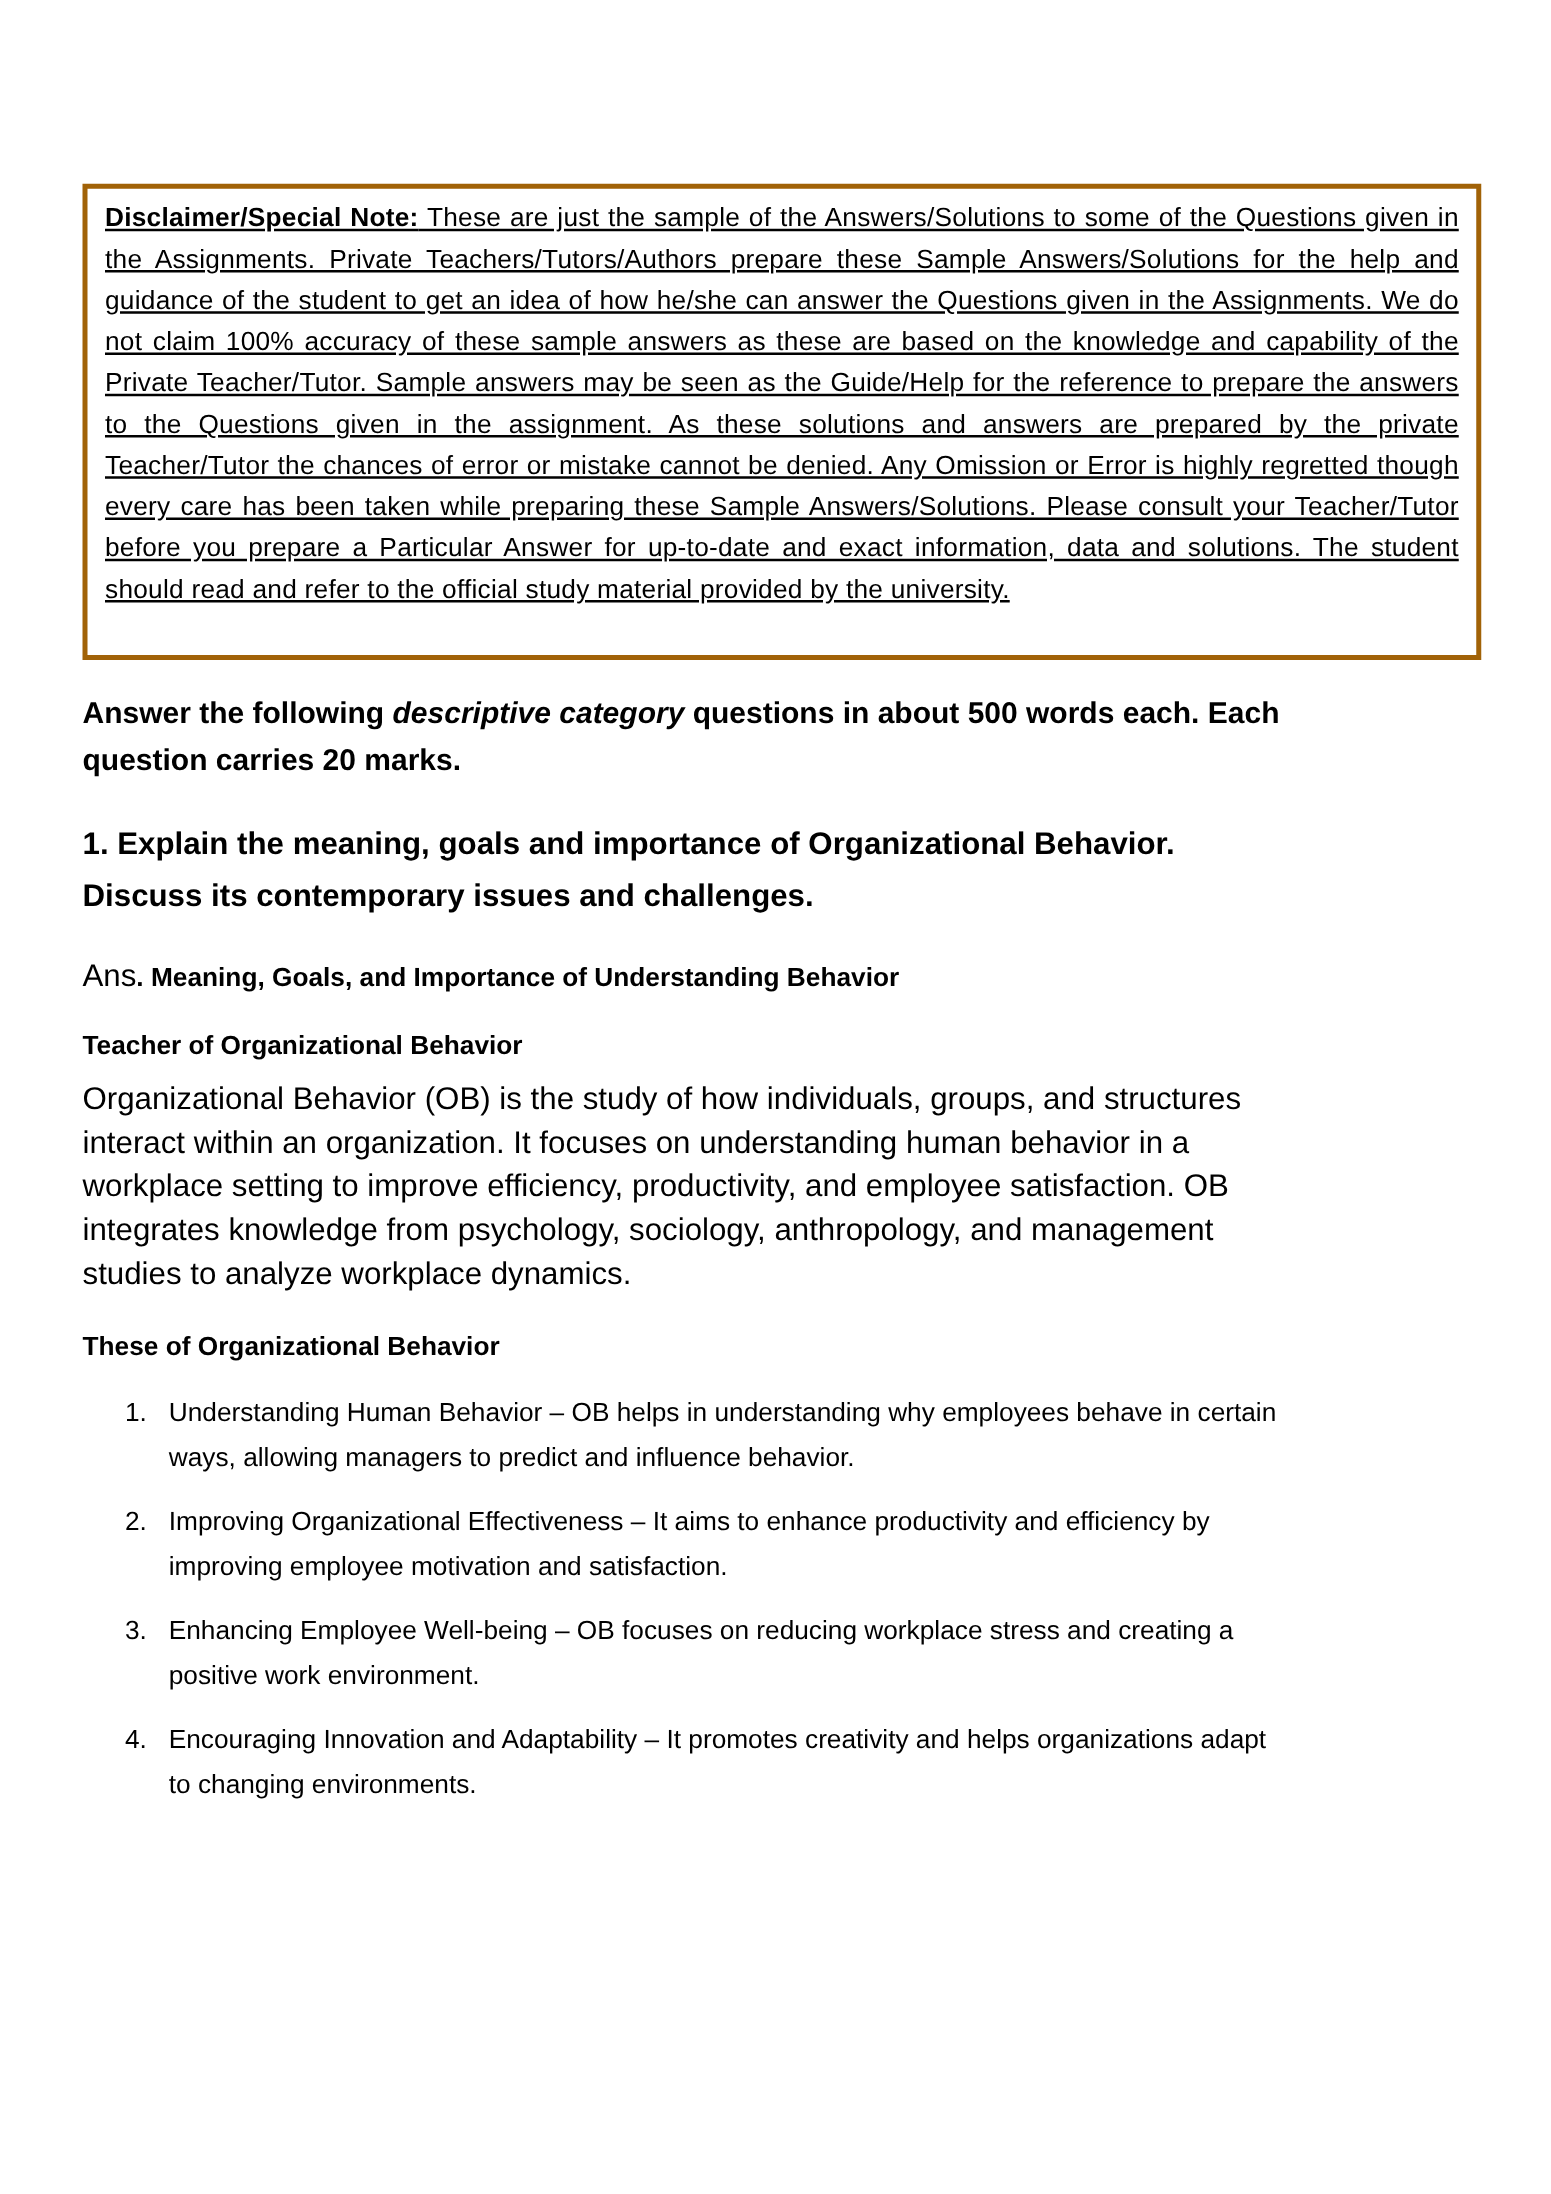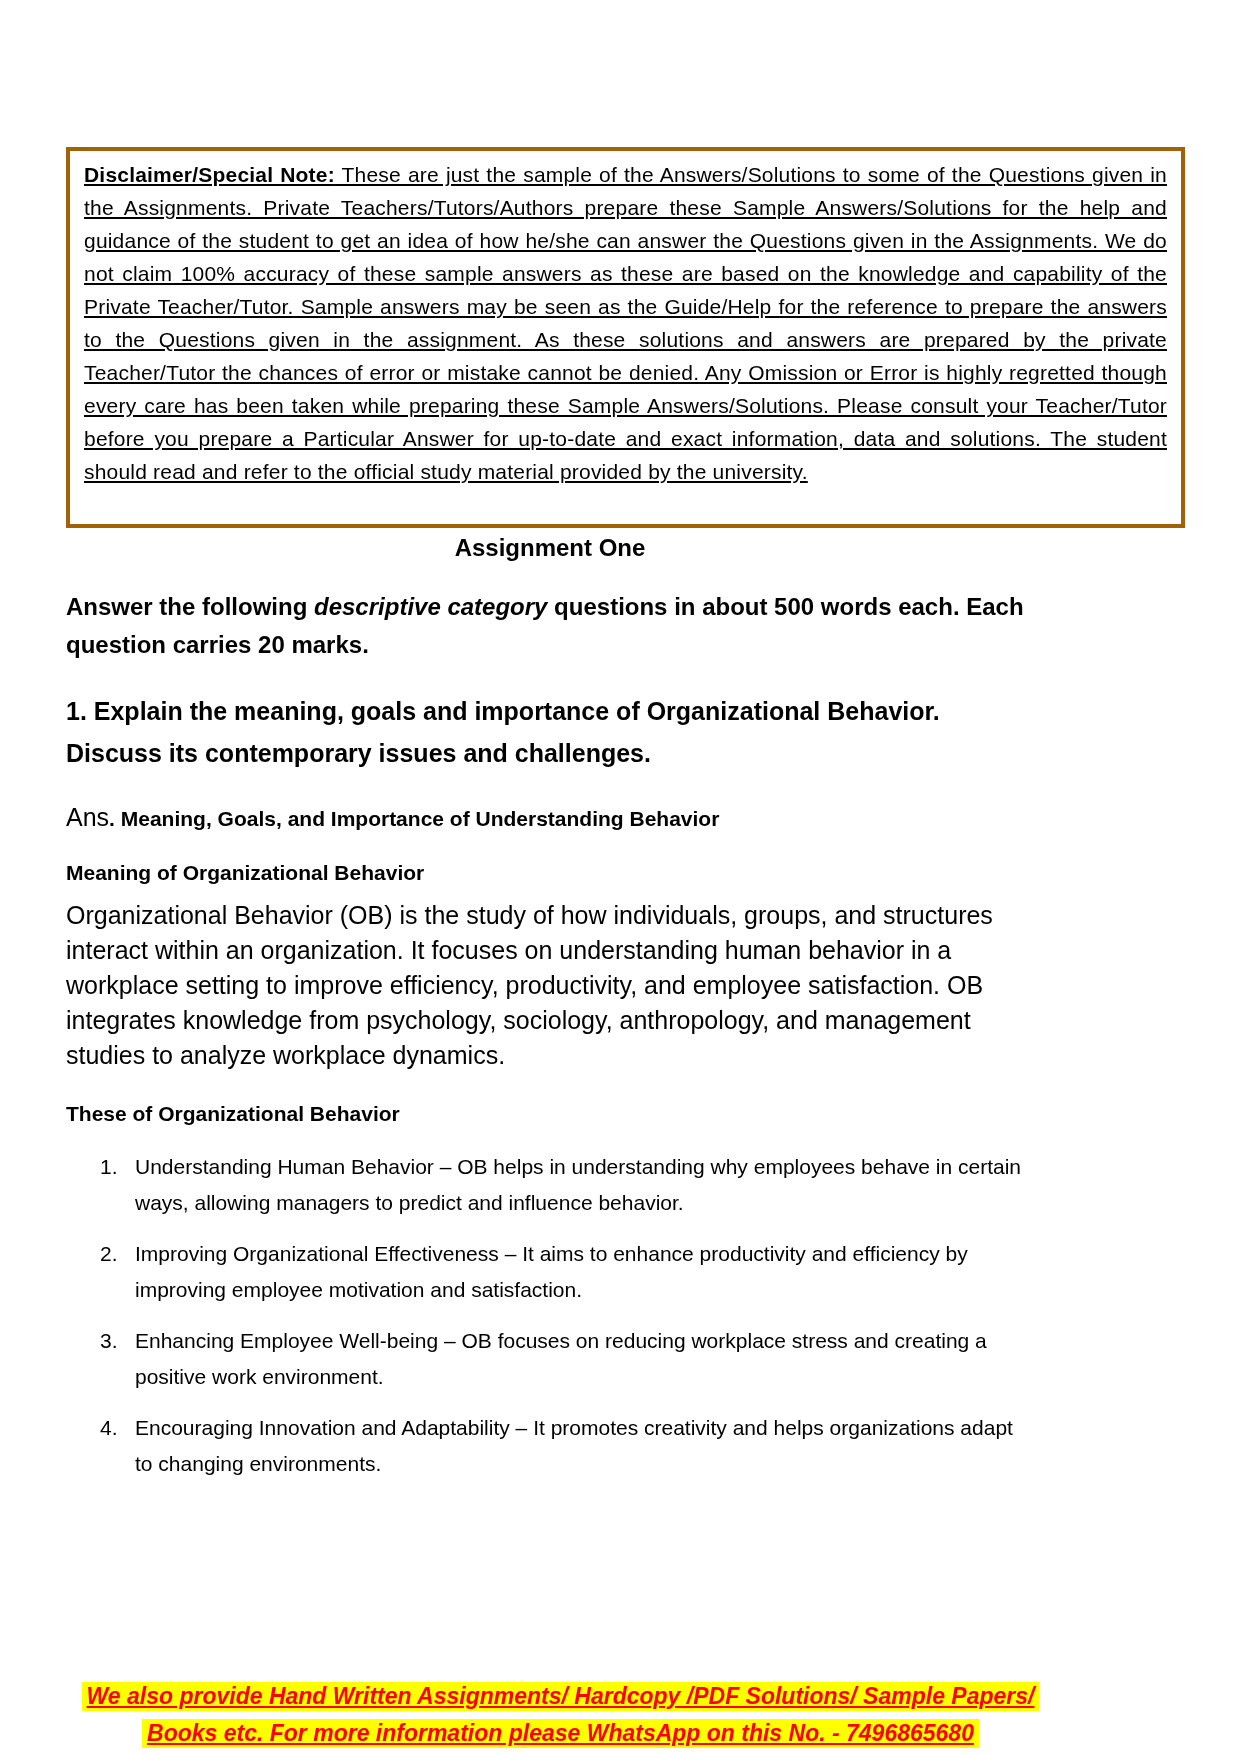--- a/index.html
+++ b/index.html
@@ -119,29 +119,28 @@
 <body>
 
 <div class="page">
 
   <div class="disclaimer">
     <span class="underlined"><b>Disclaimer/Special Note:</b><span> These are just the sample of the Answers/Solutions to some of the Questions given in the Assignments. Private Teachers/Tutors/Authors prepare these Sample Answers/Solutions for the help and guidance of the student to get an idea of how he/she can answer the Questions given in the Assignments. We do not claim 100% accuracy of these sample answers as these are based on the knowledge and capability of the Private Teacher/Tutor. Sample answers may be seen as the Guide/Help for the reference to prepare the answers to the Questions given in the assignment. As these solutions and answers are prepared by the private Teacher/Tutor the chances of error or mistake cannot be denied. Any Omission or Error is highly regretted though every care has been taken while preparing these Sample Answers/Solutions. Please consult your Teacher/Tutor before you prepare a Particular Answer for up-to-date and exact information, data and solutions. The student should read and refer to the official study material provided by the university.</span></span>
   </div>
 
   <div class="main">
 
-    <div class="title">Assignment One</div>
 
     <div class="instructions"><span>Answer the following </span><span class="ital">descriptive category</span><span> questions in about 500 words each. Each question carries 20 marks.</span></div>
 
     <div class="question">1. Explain the meaning, goals and importance of Organizational Behavior. Discuss its contemporary issues and challenges.</div>
 
     <div class="ans-line"><span class="ans-label">Ans</span><b class="ans-sep">. </b><span class="ans-title">Meaning, Goals, and Importance of Understanding Behavior</span></div>
 
-    <div class="sec-heading">Meaning of Organizational Behavior</div>
+    <div class="sec-heading">Teacher of Organizational Behavior</div>
 
     <div class="para">Organizational Behavior (OB) is the study of how individuals, groups, and structures interact within an organization. It focuses on understanding human behavior in a workplace setting to improve efficiency, productivity, and employee satisfaction. OB integrates knowledge from psychology, sociology, anthropology, and management studies to analyze workplace dynamics.</div>
 
     <div class="sec-heading goals-heading">These of Organizational Behavior</div>
 
     <div class="goal-list">
 
       <div class="goal-item">
         <span class="goal-num">1.</span>
         <span class="goal-body"><b>Understanding Human Behavior</b><span> – OB helps in understanding why employees behave in certain ways, allowing managers to predict and influence behavior.</span></span>
@@ -158,18 +157,14 @@
       </div>
 
       <div class="goal-item">
         <span class="goal-num">4.</span>
         <span class="goal-body"><b>Encouraging Innovation and Adaptability</b><span> – It promotes creativity and helps organizations adapt to changing environments.</span></span>
       </div>
 
     </div>
   </div>
 
-  <div class="footer">
-    <div class="footer-line"><span class="hl">We also provide Hand Written Assignments/ Hardcopy /PDF Solutions/ Sample Papers/</span></div>
-    <div class="footer-line"><span class="hl">Books etc. For more information please WhatsApp on this No. - 7496865680</span></div>
-  </div>
 
 </div>
 
 </body></html>

